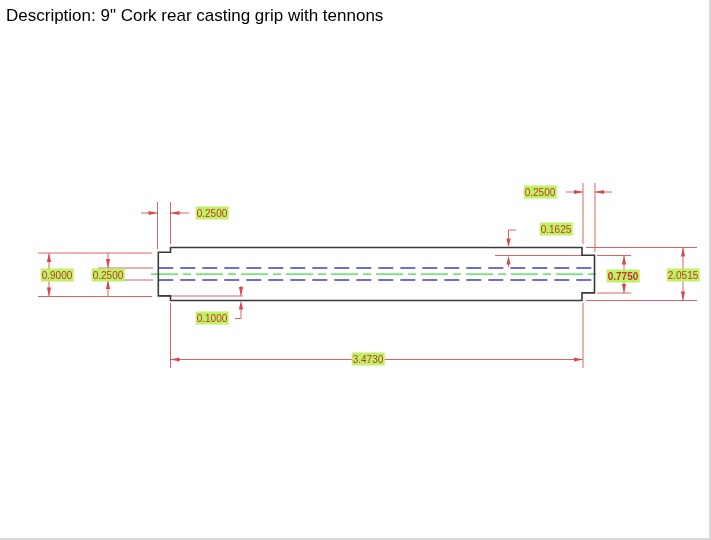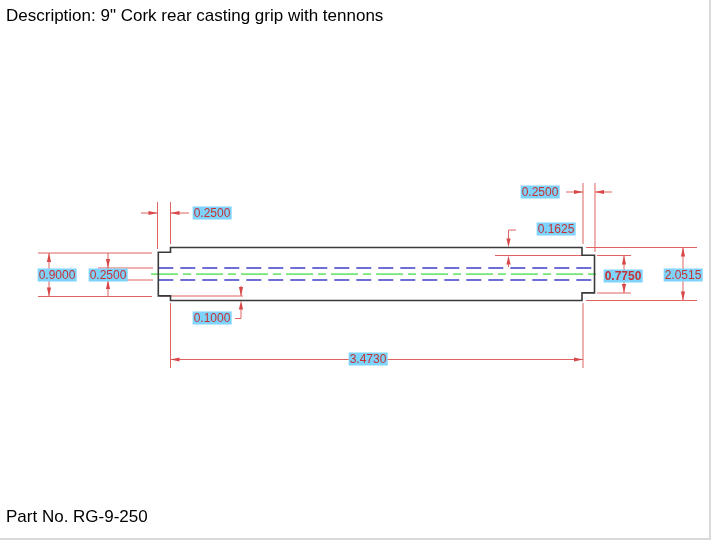--- a/index.html
+++ b/index.html
@@ -17,23 +17,23 @@
     font-size:17px;color:#000;white-space:nowrap;
   }
   .part-no-text{
     position:absolute;left:6px;top:507px;
     font-size:17px;color:#000;white-space:nowrap;
   }
   .drawing-svg{position:absolute;left:0;top:0;}
   .dim-label{
     position:absolute;
     transform:translate(-50%,-50%);
-    font-size:12px;
+    font-size:10px;
     color:#c43434;
-    background:#7dd3fc;
+    background:#bef264;
     padding:0 1px;
     white-space:nowrap;
     line-height:13px;
   }
 </style>
 </head>
 <body>
 
 <div class="page">
 
@@ -130,14 +130,13 @@
   <div class="dim-label" style="left:212px;top:213px;">0.2500</div>
   <div class="dim-label" style="left:540px;top:192px;">0.2500</div>
   <div class="dim-label" style="left:540px;top:229px;margin-left:16px;">0.1625</div>
   <div class="dim-label" style="left:49px;top:275px;margin-left:8px;">0.9000</div>
   <div class="dim-label" style="left:108px;top:275px;">0.2500</div>
   <div class="dim-label" style="left:623px;top:276px;font-weight:bold;">0.7750</div>
   <div class="dim-label" style="left:683px;top:275px;">2.0515</div>
   <div class="dim-label" style="left:212px;top:318px;">0.1000</div>
   <div class="dim-label" style="left:368px;top:359px;">3.4730</div>
 
-  <div class="part-no-text">Part No. RG-9-250</div>
 </div>
 
 </body></html>

